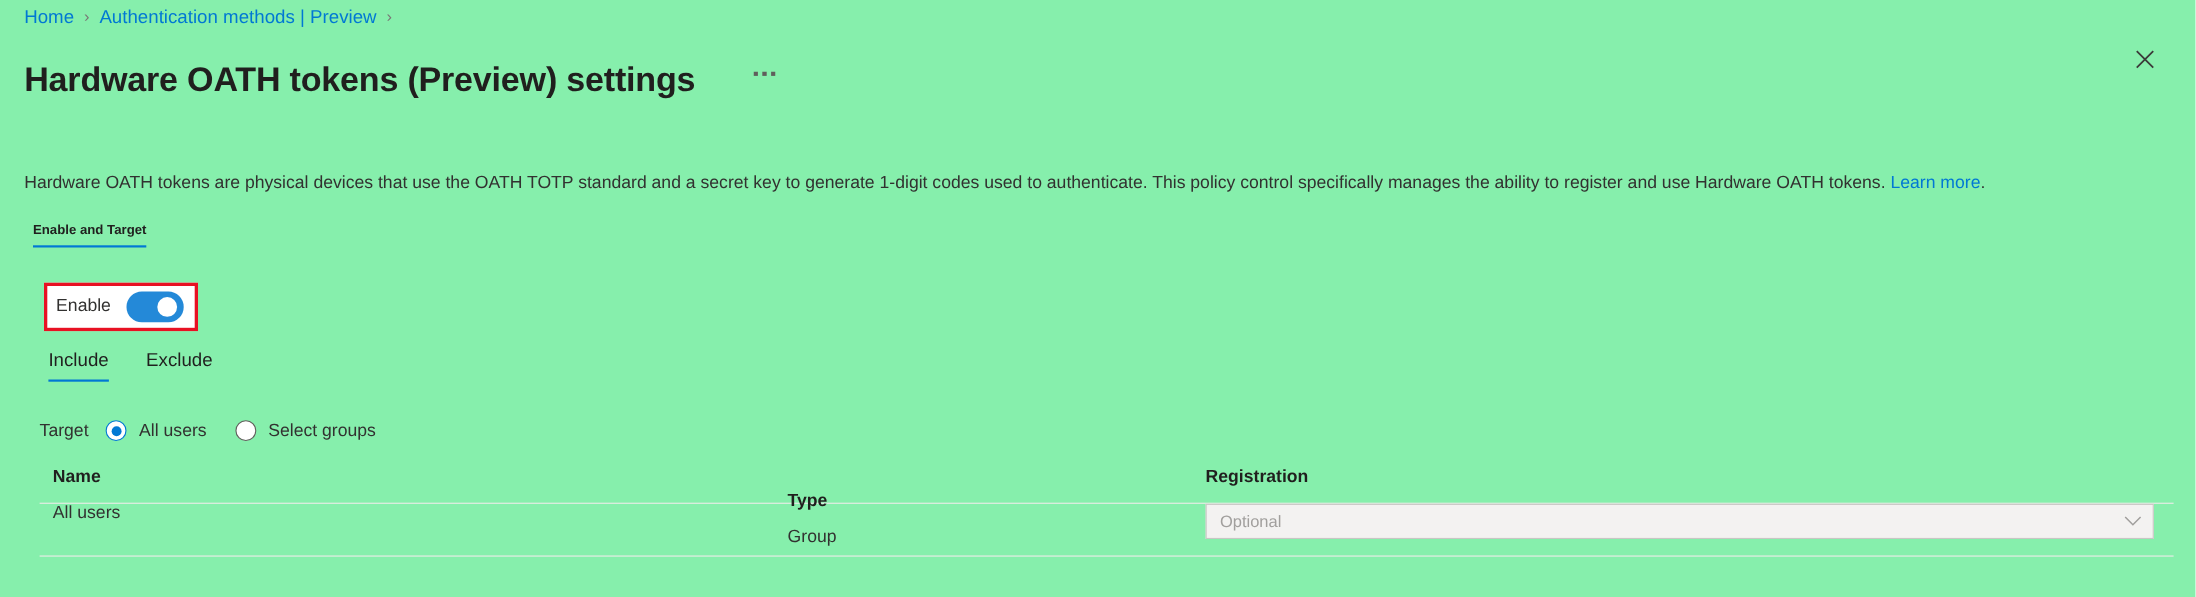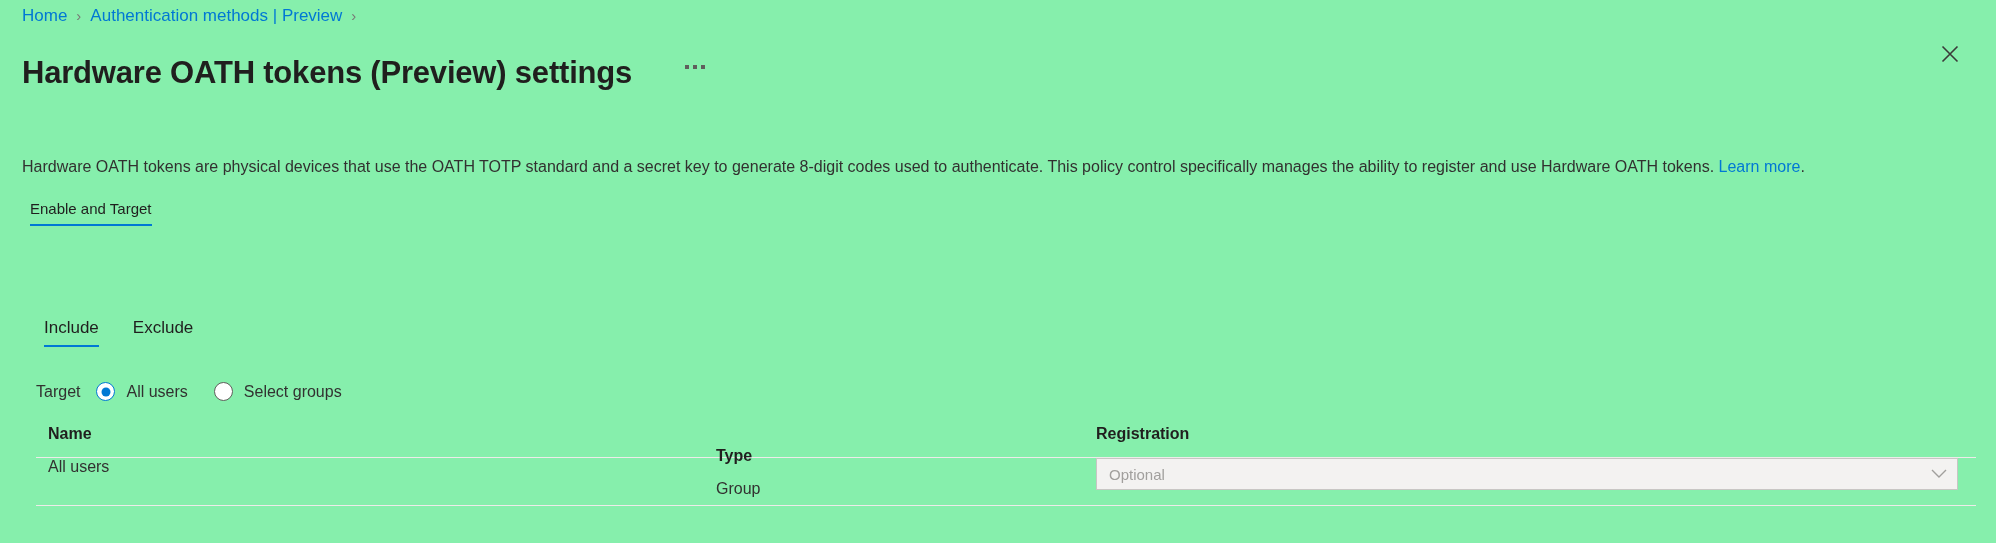--- a/index.html
+++ b/index.html
@@ -103,22 +103,22 @@
   }
 
   
   .pivot {
     position: absolute;
     left: 22px;
     top: 200px;
   }
   .pivot-tab {
     display: inline-block;
-    font-size: 15px;
-    font-weight: normal;
+    font-size: 12px;
+    font-weight: bold;
     color: #201f1e;
     padding: 0 8px 9px 8px;
     cursor: pointer;
     position: relative;
   }
   .pivot-tab.active::after {
     content: "";
     position: absolute;
     left: 8px;
     right: 8px;
@@ -303,26 +303,32 @@
       </svg>
     </div>
   </div>
 
   <div class="close-btn">
     <svg width="18" height="18" viewBox="0 0 18 18" aria-hidden="true">
       <path d="M1.5 1.5 L16.5 16.5 M16.5 1.5 L1.5 16.5" stroke="#3b3a39" stroke-width="1.6" fill="none"></path>
     </svg>
   </div>
 
-  <p class="description"><span>Hardware OATH tokens are physical devices that use the OATH TOTP standard and a secret key to generate 8-digit codes used to authenticate. This policy control specifically manages the ability to register and use Hardware OATH tokens. </span><span class="learn-more">Learn more</span><span>.</span></p>
+  <p class="description"><span>Hardware OATH tokens are physical devices that use the OATH TOTP standard and a secret key to generate 1-digit codes used to authenticate. This policy control specifically manages the ability to register and use Hardware OATH tokens. </span><span class="learn-more">Learn more</span><span>.</span></p>
 
   <div class="pivot">
     <div class="pivot-tab active">Enable and Target</div>
   </div>
 
+  <div class="enable-highlight">
+    <span class="enable-label">Enable</span>
+    <div class="toggle">
+      <div class="toggle-knob"></div>
+    </div>
+  </div>
 
   <div class="sub-pivot">
     <div class="sub-tab active">Include</div>
     <div class="sub-tab">Exclude</div>
   </div>
 
   <div class="target-row">
     <span class="target-label">Target</span>
     <label class="radio-item">
       <span class="radio checked"></span>

